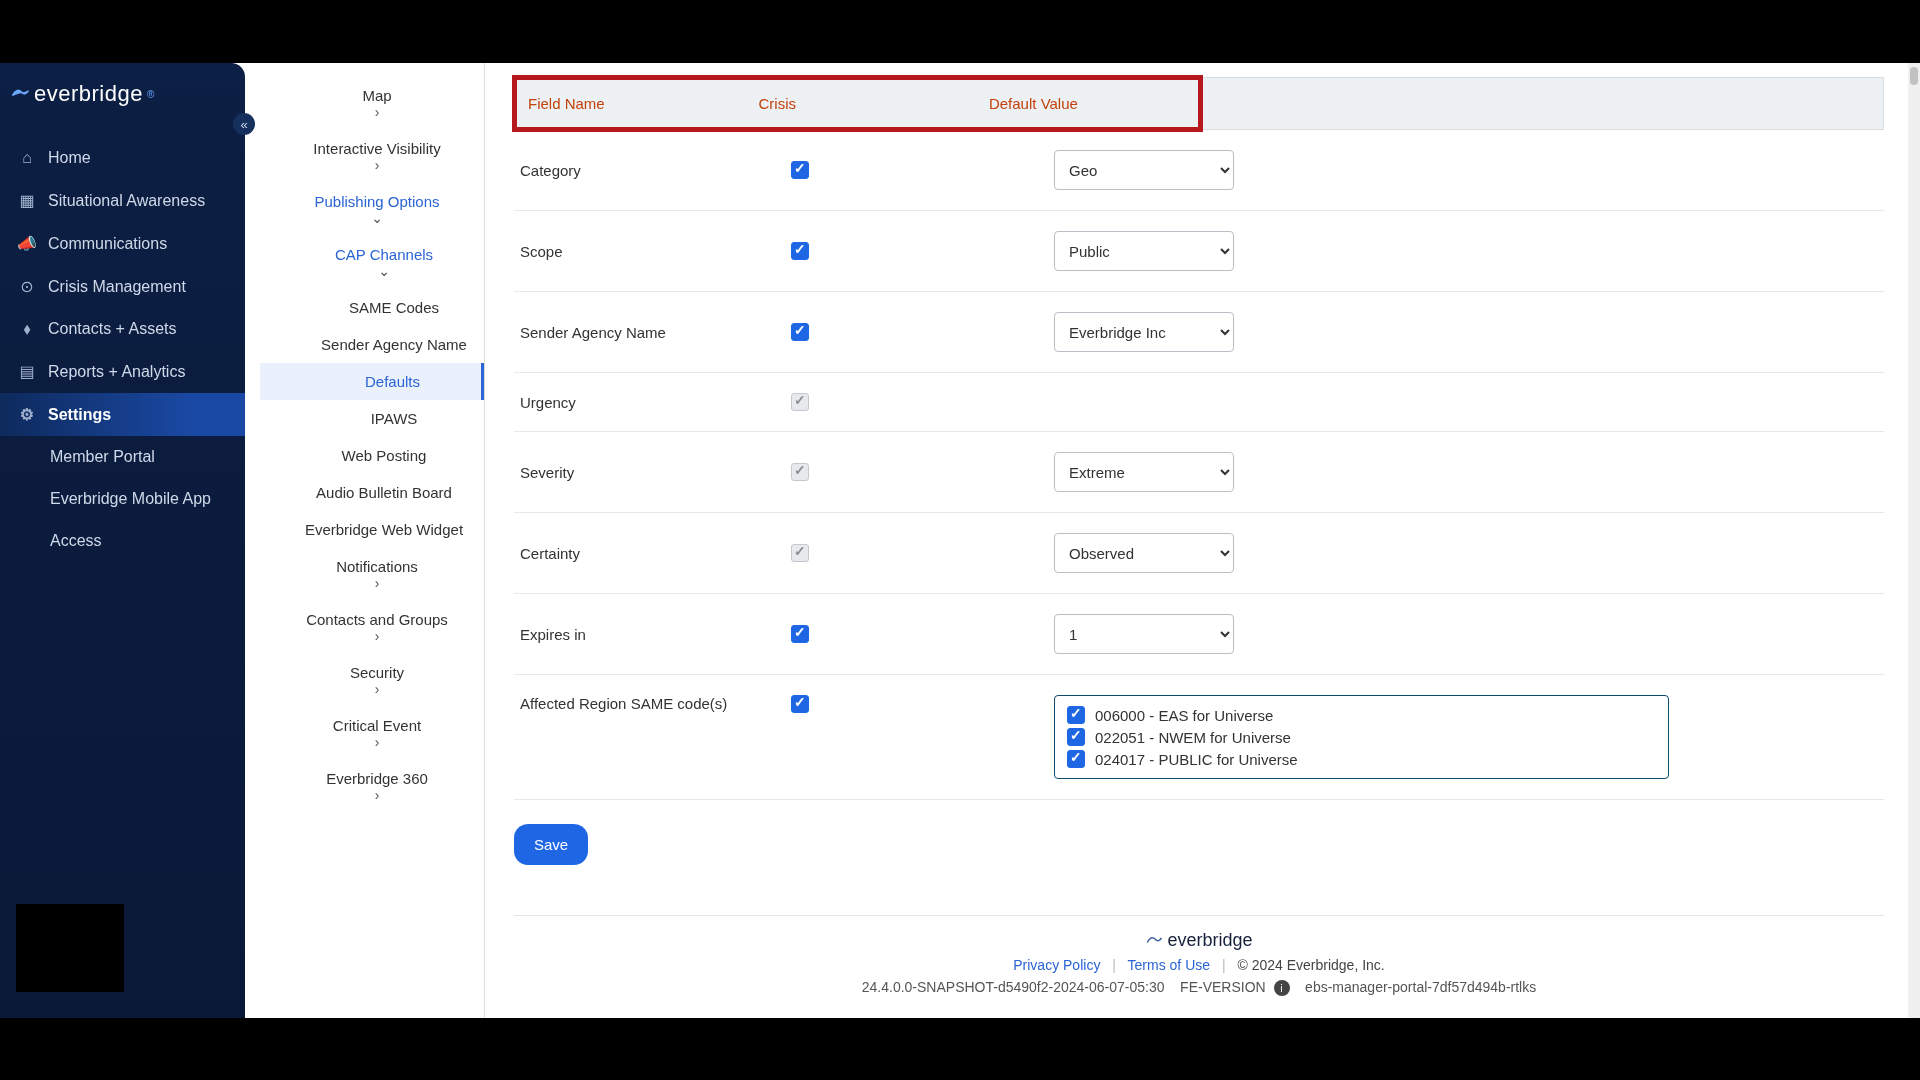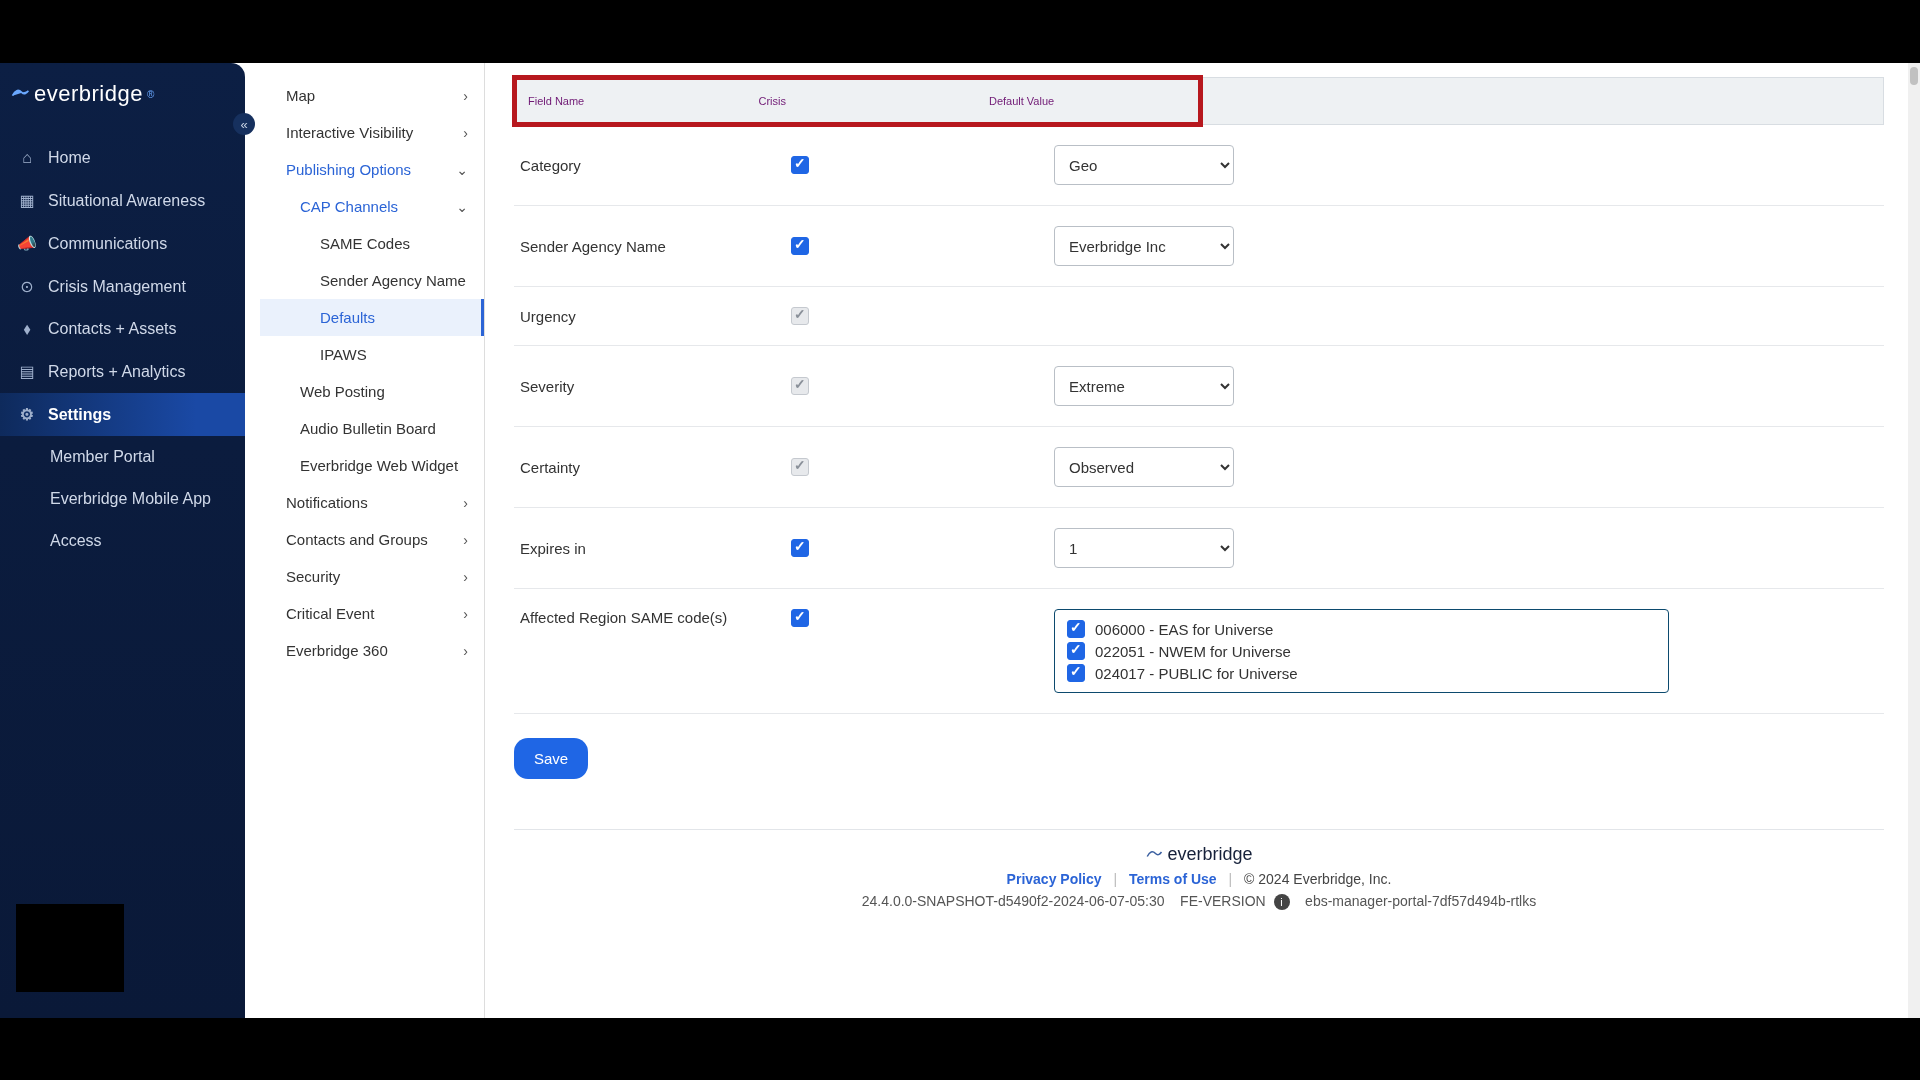--- a/index.html
+++ b/index.html
@@ -35,41 +35,41 @@
   .subnav .nav-item.sub-active::before {
     content:''; position:absolute; left: 22px; top: 10px; bottom:10px; width: 2px; background:#1f66e5;
   }
   .sidebar-bottom-box { position:absolute; left:16px; bottom:26px; width:108px; height:88px; background:#000; }
 
   
   .settings-col {
     position: absolute; left: 260px; top: 0; width: 225px; height: 100%;
     background: #fff; border-right: 1px solid #ddd; padding-top: 14px; font-size: 15px; color:#333;
   }
-  .settings-col .row { display:flex; align-items:center; justify-content:space-between; padding: 10px 16px 10px 26px; cursor:pointer; }
+  .settings-col .row { display:flex; align-items:center; justify-content:space-between; padding: 10px 16px 10px 26px; cursor:pointer;flex-direction:column; }
   .settings-col .row.indent1 { padding-left: 40px; }
   .settings-col .row.indent2 { padding-left: 60px; }
   .settings-col .row .caret { color:#555; font-size: 14px; }
   .settings-col .row.open { color:#2b64d6; }
   .settings-col .row.leaf.selected {
     background:#eaf1fc; color:#2b64d6;
     border-right: 3px solid #2b64d6;
   }
 
   
   .main {
     position: absolute; left: 490px; top: 0; right: 12px; height: 100%;
     padding: 14px 24px 0 24px; overflow-y: auto; background:#fff;
   }
   .table-header {
     display:flex; background:#eef1f3; border:1px solid #d8dde2;
     outline: 5px solid #b7181e; outline-offset: -2px;
     width: 685px;
   }
-  .table-header .th { padding: 16px 12px; color:#701a75; font-size: 11px; }
+  .table-header .th { padding: 16px 12px; color:#c2410c; font-size: 15px; }
   .th.fname { width: 270px; }
   .th.expose { width: 270px; }
   .th.defval { width: 260px; }
 
   .field-row {
     display:flex; align-items:center; padding: 20px 0;
     border-bottom: 1px solid #e6e8eb; font-size: 15px; color:#333;
   }
   .field-row .cell.fname { width: 275px; padding-left: 6px; }
   .field-row .cell.expose { width: 265px; padding-left: 2px; display:flex; }
@@ -94,21 +94,21 @@
   .save-btn {
     margin-top: 24px; margin-bottom: 30px; background:#1f66e5; color:#fff; border:none;
     padding: 12px 20px; border-radius:14px; font-size:15px; cursor:pointer;
   }
 
   .footer {
     border-top:1px solid #e2e5e9; margin-top: 20px; padding: 14px 0 26px 0;
     text-align:center; color:#444; font-size:14px;
   }
   .footer .brand { display:inline-flex; align-items:center; gap:4px; font-size:18px; color:#16213a; margin-bottom:6px;}
-  .footer a { color:#2b64d6; text-decoration:none; font-weight:700; }
+  .footer a { color:#2b64d6; text-decoration:none; font-weight:400; }
   .footer .sep { color:#bbb; padding:0 8px; }
   .footer .line2 { margin-top:6px; color:#555; }
   .footer .info-icon { display:inline-flex; width:16px; height:16px; border-radius:50%; background:#444; color:#fff; align-items:center; justify-content:center; font-size:11px; margin-left:4px; }
 
   
   .right-scroll { position:absolute; right:0; top:0; bottom:0; width:12px; background:#f0f0f0; }
   .right-scroll .thumb { position:absolute; left:2px; right:2px; top:4px; height:18px; background:#c1c1c1; border-radius:4px; }
 
   
   svg { display:block; }
@@ -247,20 +247,27 @@
       <div style="flex:1"></div>
     </div>
 
     <div id="rows-container">
         <div class="field-row">
           <div class="cell fname">Category</div>
           <div class="cell expose">
             <input type="checkbox" class="cbx" checked="" style="">
           </div>
           <div class="cell defval"><select class="sel"><option>Geo</option></select></div>
+        </div>
+        <div class="field-row">
+          <div class="cell fname">Scope</div>
+          <div class="cell expose">
+            <input type="checkbox" class="cbx" checked="" style="">
+          </div>
+          <div class="cell defval"><select class="sel"><option>Public</option></select></div>
         </div>
         <div class="field-row">
           <div class="cell fname">Sender Agency Name</div>
           <div class="cell expose">
             <input type="checkbox" class="cbx" checked="" style="">
           </div>
           <div class="cell defval"><select class="sel"><option>Everbridge Inc</option></select></div>
         </div>
         <div class="field-row">
           <div class="cell fname">Urgency</div>

